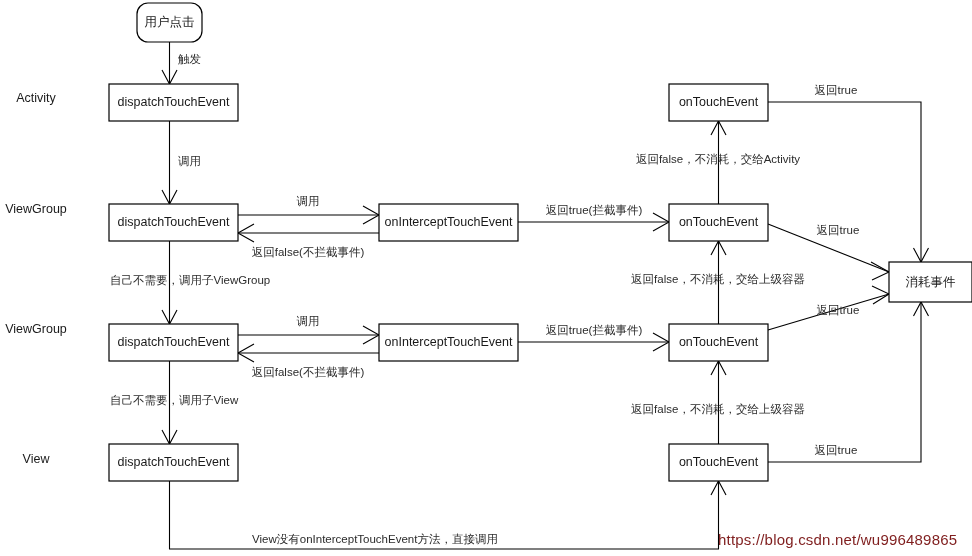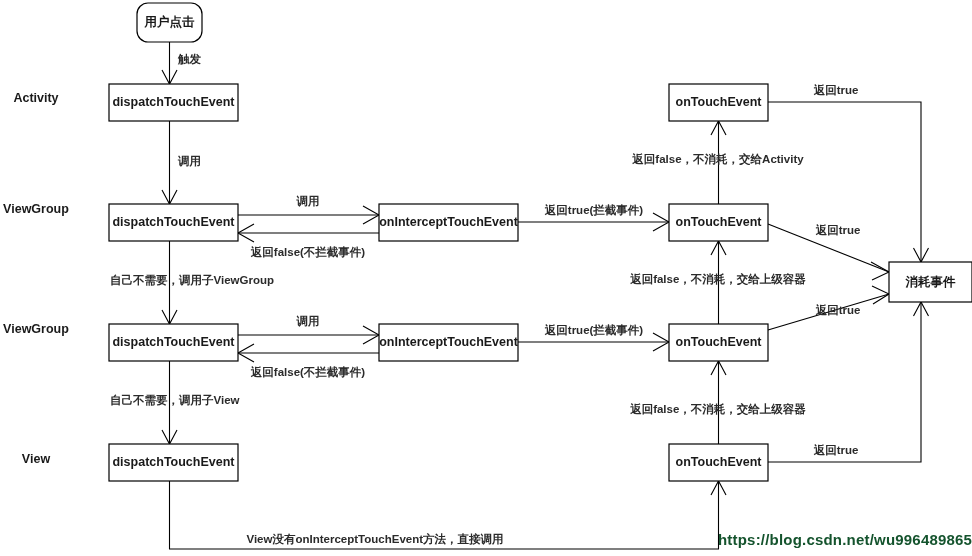--- a/index.html
+++ b/index.html
@@ -11,21 +11,20 @@
     width: 972px;
     height: 556px;
     overflow: hidden;
     font-family: "Liberation Sans", sans-serif;
   }
   #diagram-root {
     position: relative;
     width: 972px;
     height: 556px;
     background: #ffffff;
-    font-weight: bold;
   }
   svg#flow {
     position: absolute;
     left: 0;
     top: 0;
     width: 972px;
     height: 556px;
     display: block;
   }
   .box-rect {
@@ -265,15 +264,15 @@
       <text class="edge-label mid" x="594" y="331">返回true(拦截事件)</text>
       <text class="edge-label start" x="110" y="401">自己不需要，调用子View</text>
       <text class="edge-label mid" x="838" y="311">返回true</text>
       <text class="edge-label mid" x="718" y="410">返回false，不消耗，交给上级容器</text>
       <text class="edge-label mid" x="836" y="451">返回true</text>
       <text class="edge-label mid" x="375" y="540">View没有onInterceptTouchEvent方法，直接调用</text>
     </g>
 
   </svg>
 
-  <div class="watermark" id="wm" style="left: 718px; top: 531px; color: #14532d;">https://blog.csdn.net/wu996489865</div>
+  <div class="watermark" id="wm" style="left: 718px; top: 531px; color: #7f1d1d;">https://blog.csdn.net/wu996489865</div>
 
 </div>
 
 </body></html>

